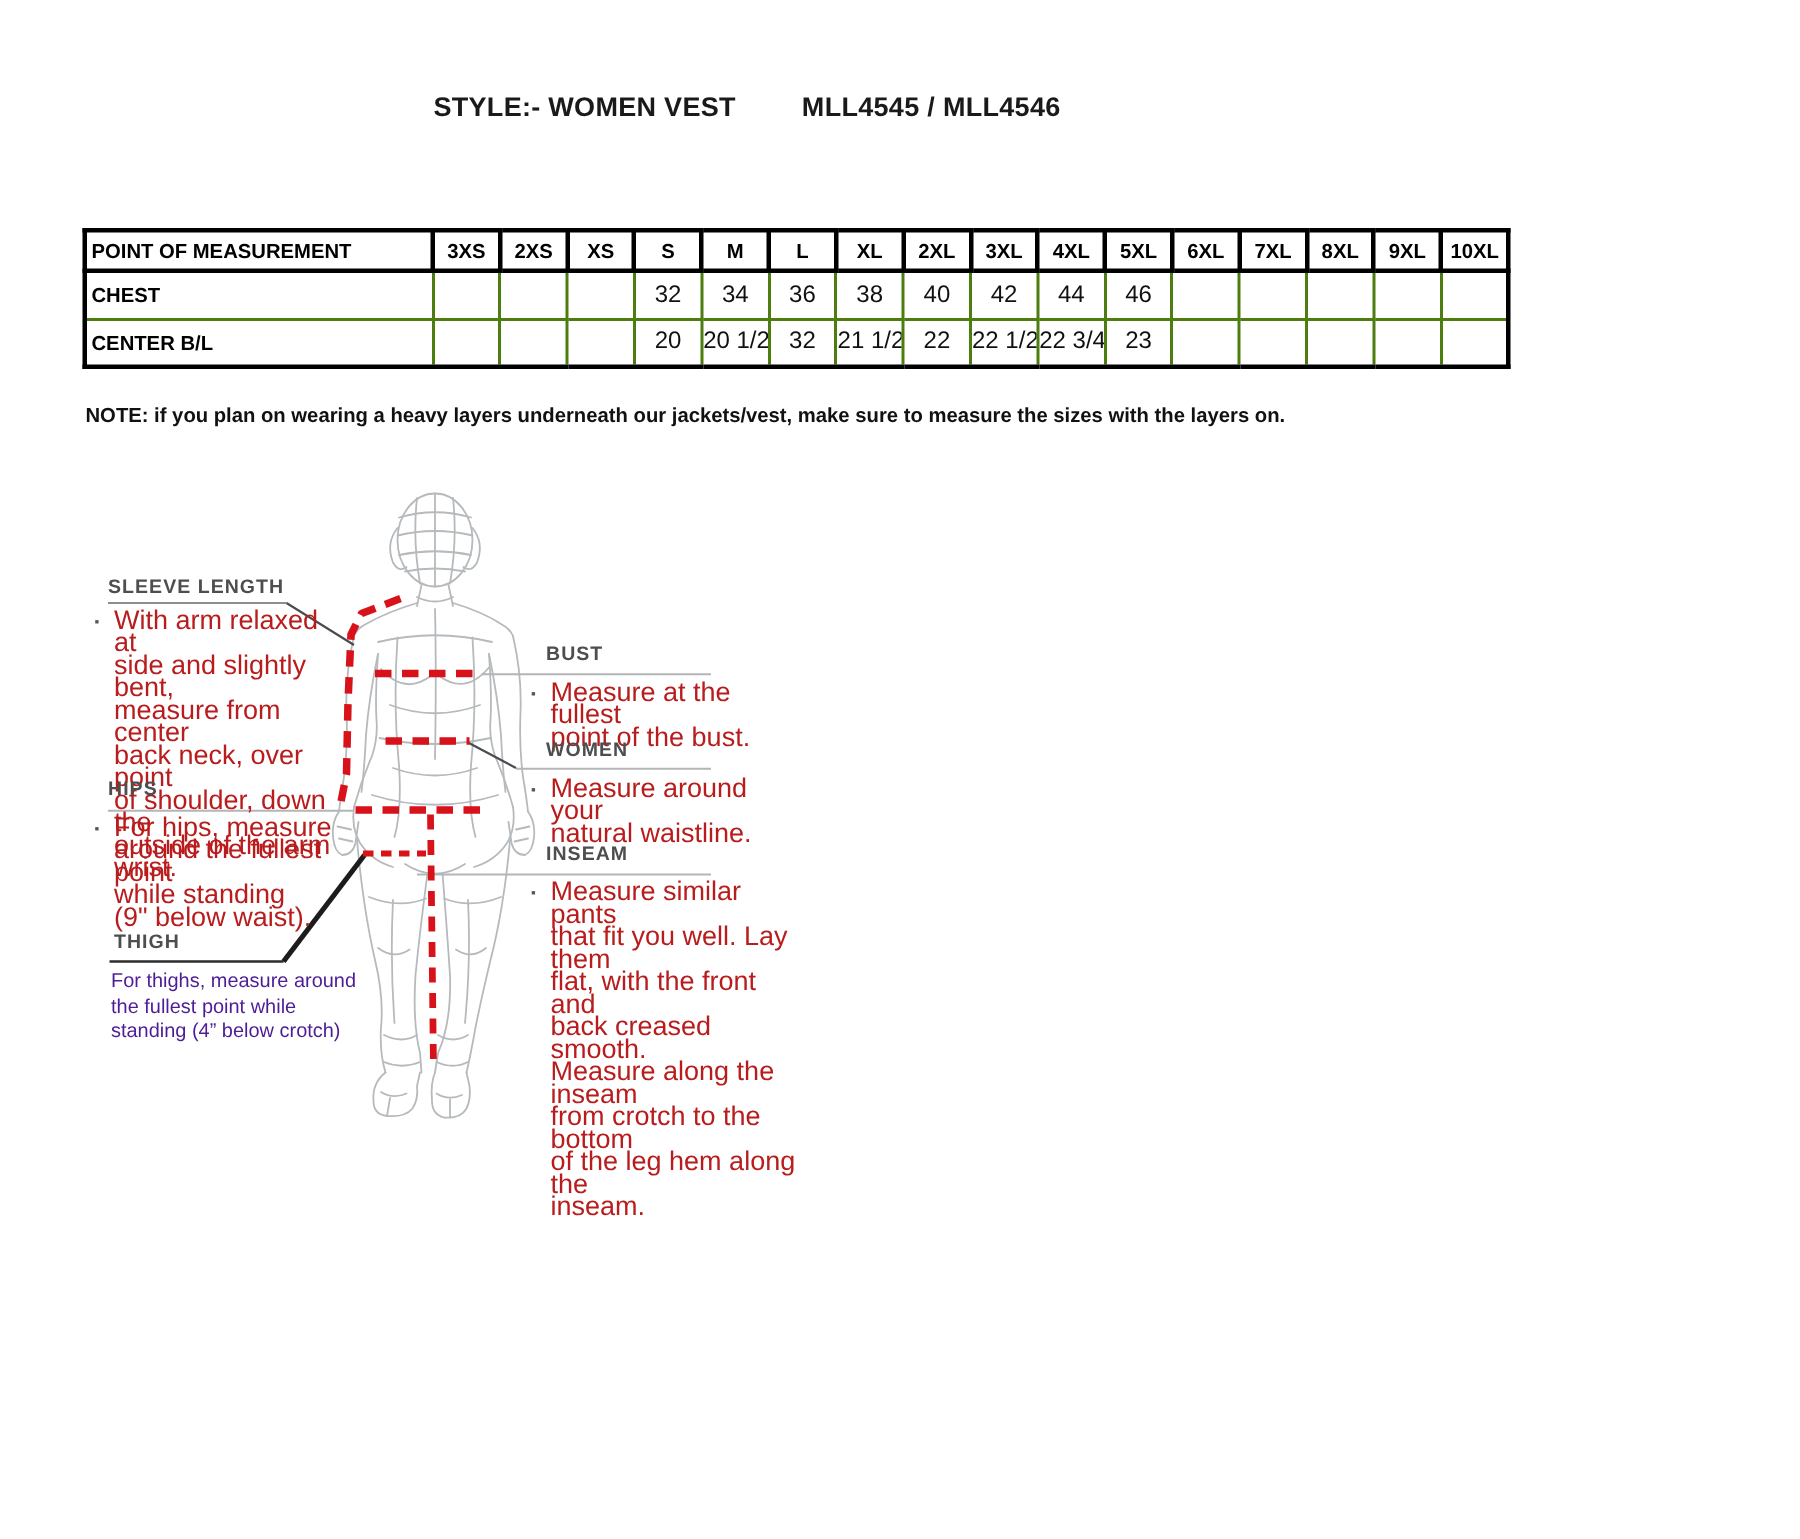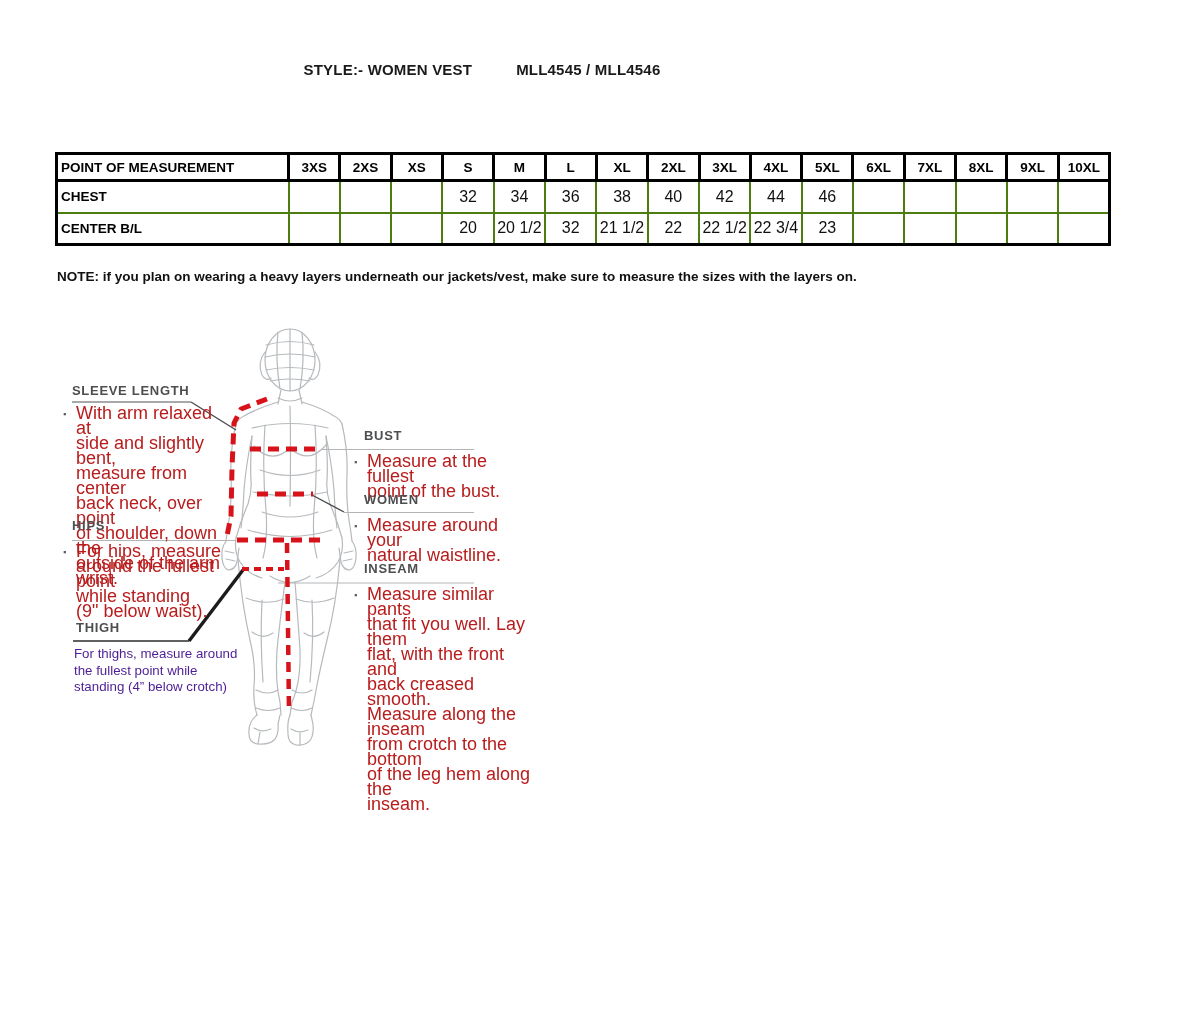--- a/index.html
+++ b/index.html
@@ -3,26 +3,26 @@
 <meta charset="utf-8">
 <style>
   html,body{margin:0;padding:0;}
   body{
     width:1200px;height:1026px;position:relative;background:#ffffff;
     font-family:"Liberation Sans", sans-serif;color:#000;overflow:hidden;
   }
   .abs{position:absolute;}
 
   
-  #title{top:61px;left:0;width:964px;text-align:center;font-size:15px;font-weight:bold;color:#1a1a1a;letter-spacing:.2px;}
+  #title{top:61px;left:16px;width:964px;text-align:center;font-size:18px;font-weight:bold;color:#1a1a1a;letter-spacing:.2px;}
   #title .model{margin-left:44px;}
 
   
   #table-wrap{left:55px;top:152px;width:1076px;}
-  table#size-table{border-collapse:collapse;table-layout:fixed;width:1056px;border-radius:26px;}
+  table#size-table{border-collapse:collapse;table-layout:fixed;width:952px;border-radius:26px;}
   #size-table col.c-label{width:232px;}
   #size-table th,#size-table td{border:2px solid #4d7c0f;padding:0;overflow:hidden;white-space:nowrap;}
   #size-table thead th{border:3px solid #000;height:24px;font-size:13.5px;font-weight:bold;text-align:center;}
   #size-table thead th:first-child{text-align:left;padding-left:3px;}
   #size-table tbody th{border-left:3px solid #000;text-align:left;padding-left:3px;font-size:13.5px;font-weight:bold;}
   #size-table tbody td{text-align:center;font-size:16px;font-weight:500;color:#111;}
   #size-table tbody tr{height:32px;}
   #size-table tbody tr:last-child th,#size-table tbody tr:last-child td{border-bottom:3px solid #000;}
   #size-table thead th:last-child,#size-table tbody td:last-child{border-right:3px solid #000;}
 

